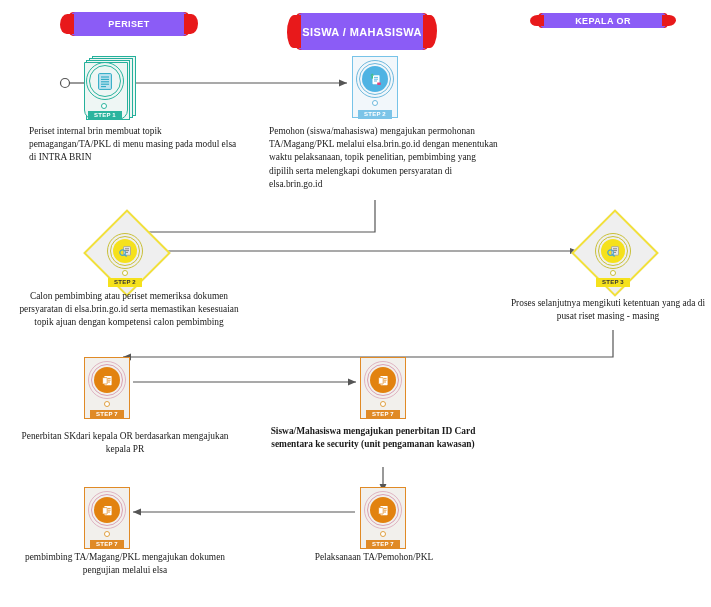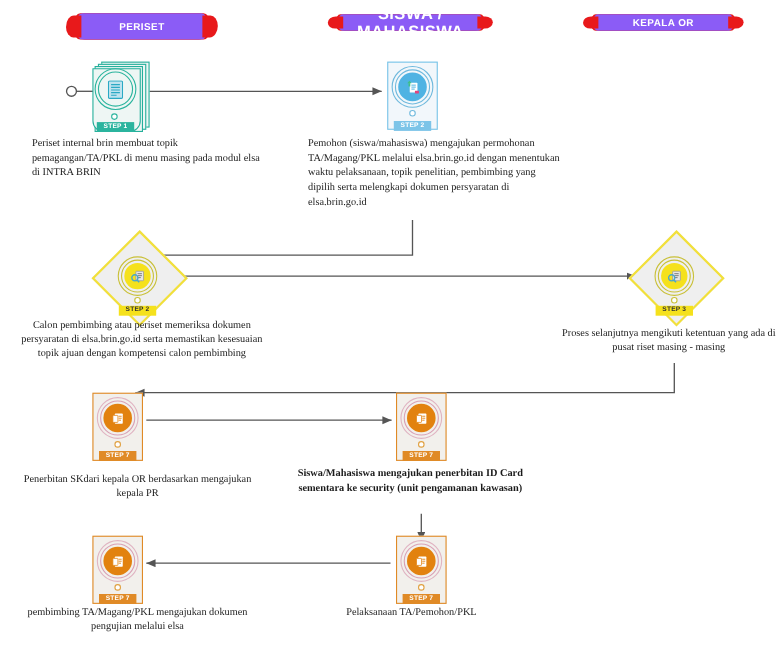--- a/index.html
+++ b/index.html
@@ -99,21 +99,21 @@
 </style>
 </head>
 <body>
 
 <div class="stage">
 
   <div class="banner" style="left:69px;top:12px;width:120px;height:24px;font-size:9px;">
     <span>PERISET</span>
   </div>
 
-  <div class="banner" style="left:307px;top:13px;width:132px;height:15px;font-size:15px;">
+  <div class="banner" style="left:296px;top:13px;width:132px;height:37px;font-size:11px;">
     <span>SISWA / MAHASISWA</span>
   </div>
 
   <div class="banner" style="left:539px;top:13px;width:128px;height:15px;font-size:9px;">
     <span>KEPALA OR</span>
   </div>
 
   <svg class="links" viewBox="0 0 711 607">
     <defs>
       <marker id="ah" markerWidth="8" markerHeight="8" refX="7" refY="3" orient="auto">
@@ -186,21 +186,21 @@
           <path d="M2.2 3.6 l2 -2.2 l2 2.2 z" fill="#3fbf86"></path>
           <rect x="3.4" y="3.6" width="1.6" height="3" fill="#3fbf86"></rect>
           <rect x="9.2" y="10.4" width="3.6" height="2.6" rx="0.4" fill="#e1457d"></rect>
         </svg>
       </div>
     </div>
     <div class="pin" style="left:372px;top:100px;width:6px;height:6px;border:1.2px solid #6fb9dd;"></div>
     <div class="steptag blue" style="left:358px;top:110px;width:34px;">
       <span>STEP 2</span>
     </div>
-    <div class="caption left" style="left:280px;top:125px;width:230px;">Pemohon (siswa/mahasiswa) mengajukan permohonan TA/Magang/PKL melalui elsa.brin.go.id dengan menentukan waktu pelaksanaan, topik penelitian, pembimbing yang dipilih serta melengkapi dokumen persyaratan di elsa.brin.go.id</div>
+    <div class="caption left" style="left:269px;top:125px;width:230px;">Pemohon (siswa/mahasiswa) mengajukan permohonan TA/Magang/PKL melalui elsa.brin.go.id dengan menentukan waktu pelaksanaan, topik penelitian, pembimbing yang dipilih serta melengkapi dokumen persyaratan di elsa.brin.go.id</div>
   </div>
 
   <div class="node">
     <div class="diamond" style="left:96px;top:222px;width:58px;height:58px;"></div>
     <div class="rings" style="left:107px;top:233px;width:36px;height:36px;">
       <div class="ring" style="left:0;top:0;width:36px;height:36px;border:1.2px solid #c9c038;"></div>
       <div class="ring" style="left:3px;top:3px;width:30px;height:30px;border:1.2px solid #c9c038;"></div>
       <div class="core" style="left:6px;top:6px;width:24px;height:24px;background:#f5e11c;">
         <svg width="15" height="15" viewBox="0 0 15 15">
           <rect x="5.5" y="2.6" width="7" height="8.6" rx="0.6" fill="#e6e6e6" stroke="#9a9a9a" stroke-width="0.7"></rect>

